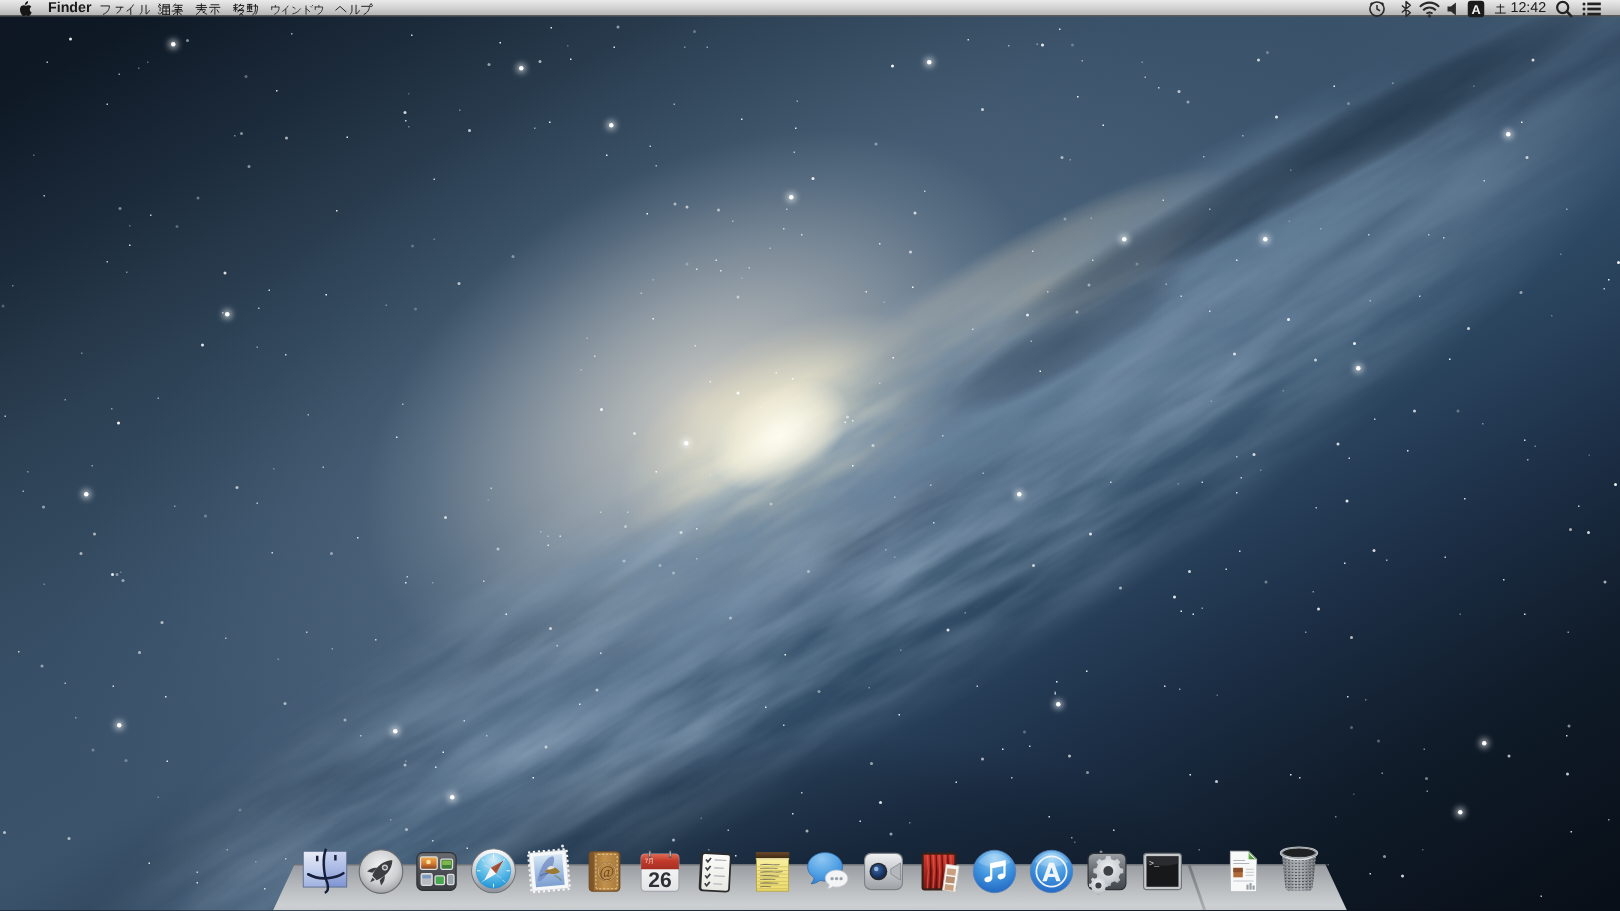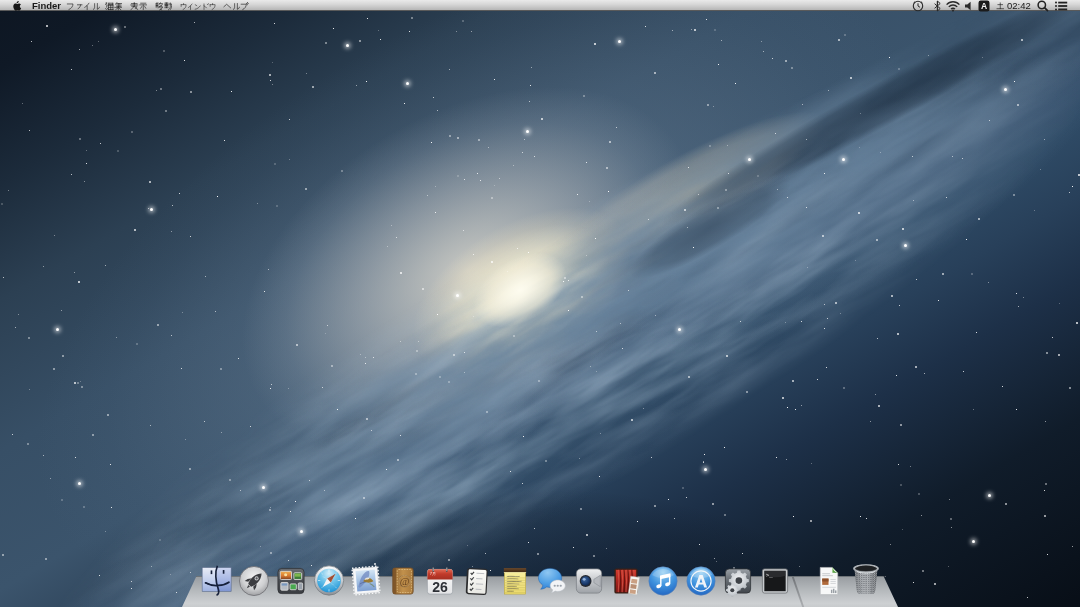--- a/index.html
+++ b/index.html
@@ -1014,21 +1014,21 @@
       <span class="r" style="left:964px"><svg width="8" height="12" viewBox="0 0 8 12" style="vertical-align:-2.5px">
           <path d="M1 4.4 h2.3 L6.6 1.7 v8.6 L3.3 7.6 H1 z" fill="#2a2a2a"></path>
         </svg></span>
       <span class="r" style="left:978px"><svg width="12" height="12" viewBox="0 0 12 12" style="vertical-align:-2.5px">
           <rect x="0.5" y="0.5" width="11" height="11" rx="2.2" fill="#1b1b1b"></rect>
           <text x="6" y="9.2" font-size="8.5" font-weight="bold" fill="#f2f2f2" text-anchor="middle" font-family="Liberation Sans">A</text>
         </svg></span>
       <span class="r" style="left:996px"><svg width="8.5" height="8.5" viewBox="0 0 10 10" style="vertical-align:-1.5px">
           <path d="M2.2 3.1 H7.8 M5 1 V7.9 M1.1 7.9 H8.9" fill="none" stroke="#1a1a1a" stroke-width="0.75" stroke-linecap="round"></path>
         </svg></span>
-      <span class="r" style="left:1007px;font-size:9.5px">02:42</span>
+      <span class="r" style="left:1007px;font-size:9.5px">12:42</span>
       <span class="r" style="left:1036px"><svg width="13" height="12" viewBox="0 0 13 12" style="vertical-align:-2.5px">
           <circle cx="5.8" cy="5" r="3.7" fill="none" stroke="#222" stroke-width="1.5"></circle>
           <path d="M8.5 7.6 l3 3.1" stroke="#222" stroke-width="1.7" stroke-linecap="round"></path>
         </svg></span>
       <span class="r" style="left:1054px"><svg width="14" height="12" viewBox="0 0 14 12" style="vertical-align:-2.5px">
           <g fill="#222">
             <circle cx="2" cy="2.6" r="1"></circle>
             <rect x="4.2" y="1.7" width="9" height="1.8"></rect>
             <circle cx="2" cy="6" r="1"></circle>
             <rect x="4.2" y="5.1" width="9" height="1.8"></rect>

